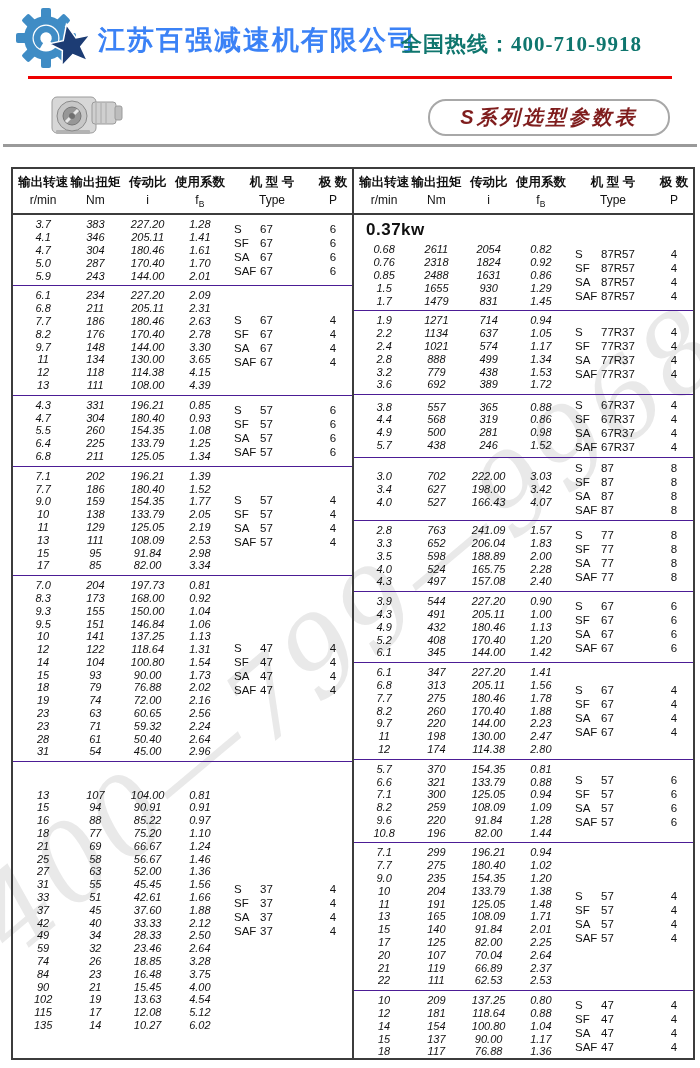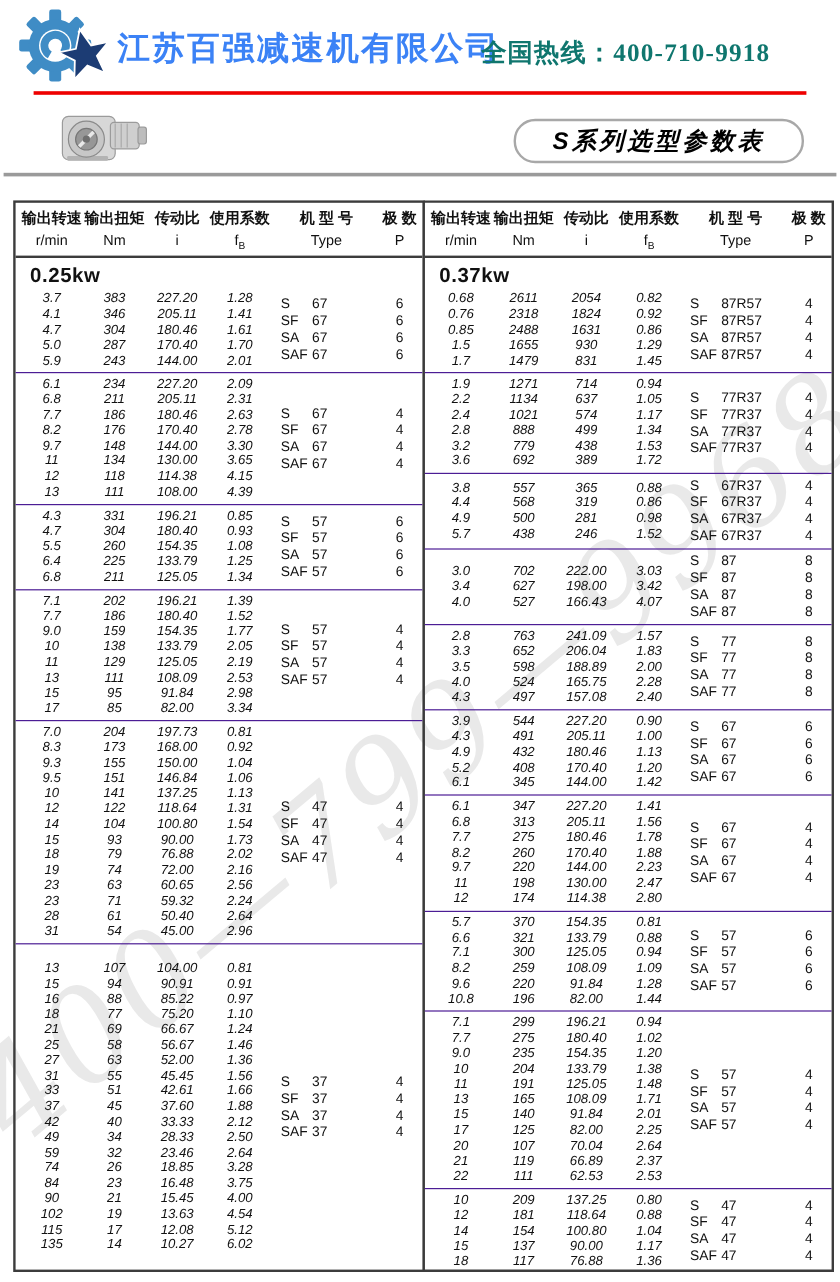--- a/index.html
+++ b/index.html
@@ -8,21 +8,21 @@
 
   
   .logo{position:absolute;left:14px;top:6px;}
   .company{position:absolute;left:98px;top:22px;font-size:27px;font-weight:bold;letter-spacing:2px;color:#3b82f6;}
   .hotline{position:absolute;left:401px;top:30px;font-size:21px;font-weight:bold;color:#0f766e;
            font-family:"Liberation Serif",serif;letter-spacing:1px;}
   .redline{position:absolute;left:28px;top:76px;width:644px;height:3px;background:#ee0000;}
   .gearbox{position:absolute;left:44px;top:90px;}
   .badge{position:absolute;left:428px;top:99px;width:238px;height:33px;border:2px solid #a8a8a8;
          border-radius:18px;display:flex;align-items:center;justify-content:center;background:#fff;
-         font-size:20px;font-weight:bold;font-style:italic;letter-spacing:3px;color:#000000;}
+         font-size:20px;font-weight:bold;font-style:italic;letter-spacing:3px;color:#7f1d1d;}
   .grayline{position:absolute;left:3px;top:144px;width:694px;height:3px;background:#9a9a9a;}
 
   
   .watermark{position:absolute;left:-20px;top:390px;width:740px;height:480px;display:flex;
              align-items:center;justify-content:center;z-index:0;pointer-events:none;}
   .watermark span{font-family:"DejaVu Serif",serif;font-style:italic;font-size:106px;letter-spacing:4px;
              color:rgba(145,145,145,0.20);transform:rotate(-40deg);white-space:nowrap;}
 
   
   .tables{position:absolute;left:11px;top:167px;width:684px;height:893px;display:flex;z-index:1;}
@@ -130,21 +130,20 @@
               <div class="en">Type</div>
             </div>
             <div class="hcell hpole">
               <div class="cn">极 数</div>
               <div class="en">P</div>
             </div>
           </div>
         </div>
         <div class="blocks">
           <div class="block">
-            <div class="powerlabel">0.25kw</div>
             <div class="brow">
               <div class="numcol">
                 <div class="drow">
                   <span class="ncell">3.7</span>
                   <span class="ncell">383</span>
                   <span class="ncell">227.20</span>
                   <span class="ncell">1.28</span>
                 </div>
                 <div class="drow">
                   <span class="ncell">4.1</span>

